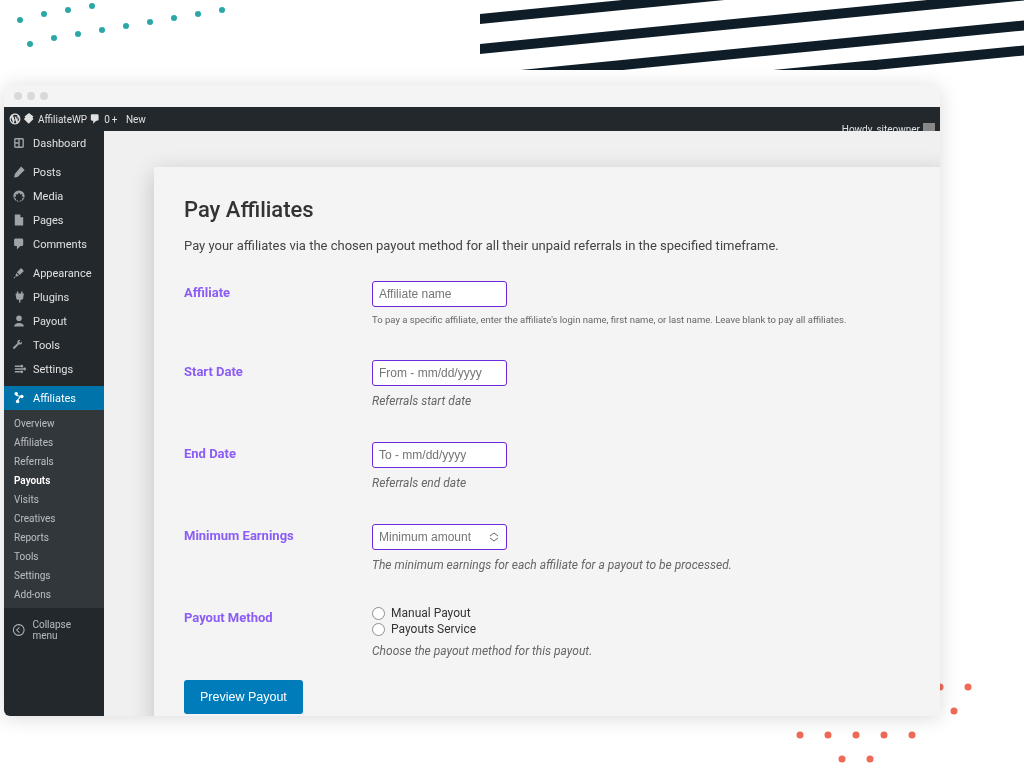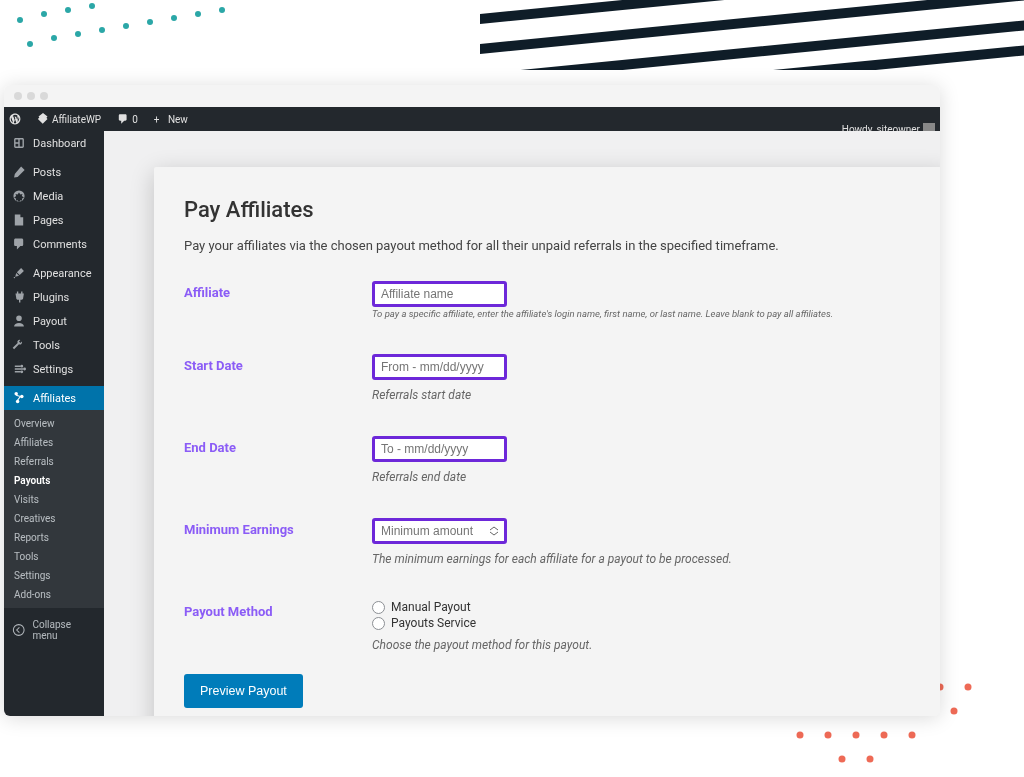--- a/index.html
+++ b/index.html
@@ -8,21 +8,21 @@
 .decoration-top-dots { position: absolute; top: 0; left: 10px; width: 250px; height: 60px; }
 .decoration-top-lines { position: absolute; top: 0; left: 480px; width: 580px; height: 70px; overflow: hidden; }
 .decoration-bottom-dots { position: absolute; bottom: 0; right: 20px; width: 300px; height: 100px; }
 .decoration-arrow { position: absolute; left: 118px; top: 575px; width: 70px; height: 80px; }
 
 .browser-window { position: absolute; top: 85px; left: 4px; width: 936px; background: #fff; border-radius: 6px; box-shadow: 0 2px 20px rgba(0,0,0,.15); overflow: hidden; }
 .browser-chrome { height: 22px; background: #f4f4f4; display: flex; align-items: center; padding: 0 10px; gap: 5px; }
 .traffic-light { width: 8px; height: 8px; border-radius: 50%; background: #d9d9d9; }
 
 .wp-toolbar { background: #23282d; height: 24px; display: flex; align-items: center; padding: 0 5px; color: #e0e0e0; font-size: 10px; justify-content: space-between; }
-.wp-toolbar-left { display: flex; align-items: center; gap: 16px; }
+.wp-toolbar-left { display: flex; align-items: center; gap: 2px; }
 .wp-toolbar-right { display: flex; align-items: center; gap: 5px; margin-top: 20px; }
 .wp-toolbar .tb-item { display: flex; align-items: center; gap: 3px; cursor: pointer; }
 .wp-toolbar svg { width: 12px; height: 12px; fill: #e0e0e0; }
 .avatar-box { width: 12px; height: 12px; background: #888; }
 
 .wp-body { display: flex; min-height: 585px; }
 
 .wp-sidebar { width: 100px; background: #23282d; color: #e0e0e0; font-size: 11px; padding-bottom: 10px; }
 .wp-menu-sep { height: 5px; }
 .wp-menu-item { padding: 5px 8px; display: flex; align-items: center; gap: 7px; cursor: pointer; color: #e0e0e0; }
@@ -39,23 +39,23 @@
 .wp-content { flex: 1; background: #f0f0f1; position: relative; padding: 0; }
 
 .panel { position: absolute; top: 36px; left: 50px; width: 795px; background: #f4f4f4; border-radius: 2px; box-shadow: 0 6px 25px rgba(0,0,0,.2); padding: 30px 30px 36px 30px; }
 .panel h1 { font-size: 22px; font-weight: 500; color: #333; margin-bottom: 16px; }
 .panel-desc { font-size: 13px; color: #444; margin-bottom: 28px; }
 
 .form-row { display: flex; margin-bottom: 34px; }
 .form-row:last-of-type { margin-bottom: 22px; }
 .form-label { width: 188px; font-size: 13px; font-weight: 700; color: #8b5cf6; padding-top: 4px; }
 .form-field { flex: 1; }
-.form-input { width: 135px; height: 26px; padding: 2px 6px; font-size: 12px; border: 3px solid #6d28d9; border-radius: 3px; background: #fff; color: #333; }
+.form-input { width: 135px; height: 26px; padding: 2px 6px; font-size: 12px; border: 1px solid #6d28d9; border-radius: 3px; background: #fff; color: #333; }
 .form-help { font-size: 12px; color: #666; font-style: italic; margin-top: 8px; }
-.form-help-sm { font-size: 9.5px; color: #666; font-style: italic; line-height: 1.4; }
+.form-help-sm { font-size: 9.5px; color: #666; margin-top: 6px; line-height: 1.4; }
 
 .radio-line { display: flex; align-items: center; gap: 6px; font-size: 12px; color: #333; margin-bottom: 2px; }
 .radio-circle { width: 13px; height: 13px; border: 1px solid #8c8f94; border-radius: 50%; background: #fff; }
 
 .btn-primary { background: #007cba; color: #fff; border: none; padding: 10px 16px; font-size: 12.5px; border-radius: 3px; cursor: pointer; }
 
 .num-spinner { position: absolute; right: 3px; top: 50%; transform: translateY(-50%); width: 16px; height: 12px; display: flex; flex-direction: column; justify-content: center; pointer-events: none; }
 .num-wrap { position: relative; display: inline-block; border-radius: 7px; }
 </style>
 </head>

